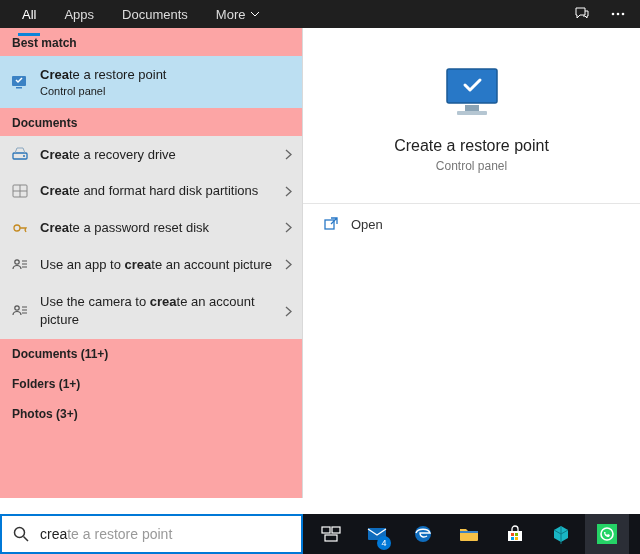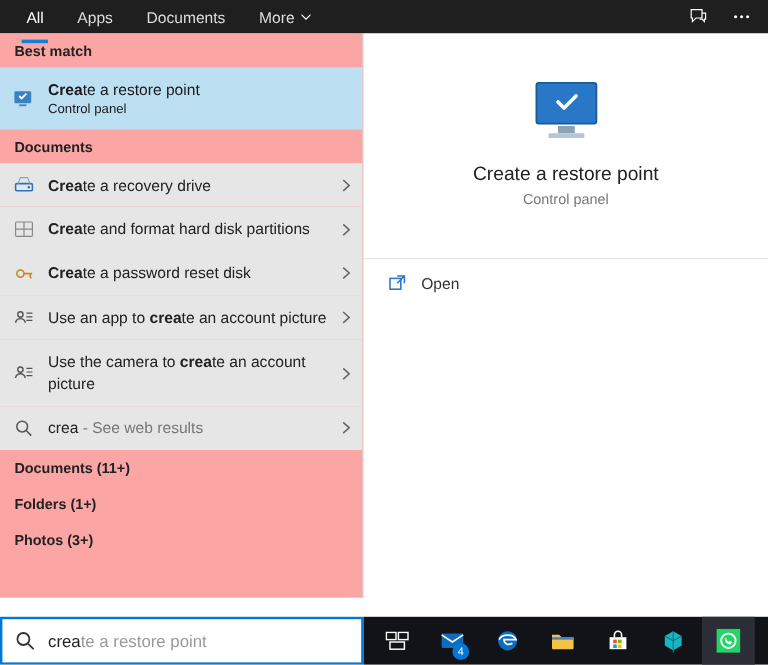--- a/index.html
+++ b/index.html
@@ -31,21 +31,21 @@
   .item b { font-weight: 700; }
 
   .item.selected { background: #bcdff2; }
   .item.selected .txt, .item.selected .sub { color: #1a1a1a; }
   .catline { font-size: 12px; font-weight: 700; color: #222; padding: 8px 12px; }
 
   
   .preview-pad { padding-top: 35px; display: flex; flex-direction: column; align-items: center; width: 100%; }
   .preview-title { font-size: 16px; color: #222; margin-top: 14px; }
   .preview-sub { font-size: 12px; color: #777; margin-top: 4px; }
-  .right-actions { width: 100%; margin-top: 42px; border-top: 1px solid #e5e5e5; }
+  .right-actions { width: 100%; margin-top: 30px; border-top: 1px solid #e5e5e5; }
   .right-action { display: flex; align-items: center; gap: 12px; padding: 12px 20px; font-size: 13px; color: #333; cursor: pointer; }
 
   
   .searchbar { position: absolute; left: 0; bottom: 0; width: 303px; height: 40px; background: #fff; border: 2px solid #0078d7; display: flex; align-items: center; padding: 0 10px; gap: 10px; }
   .search-typed { color: #222; }
   .search-ghost { color: #999; }
   .search-text { font-size: 14px; flex: 1; white-space: nowrap; overflow: hidden; }
 
   
   .taskbar { position: absolute; left: 303px; right: 0; bottom: 0; height: 40px; background: #111318; display: flex; align-items: center; padding: 0 6px; gap: 2px; }
@@ -190,34 +190,20 @@
       </span>
       <div class="txt"><span>Use the camera to </span><b>crea</b><span>te an account picture</span></div>
       <span class="chev">
             <svg width="7" height="11" viewBox="0 0 7 11">
               <path d="M1 1l5 4.5L1 10" fill="none" stroke="#666" stroke-width="1.3"></path>
             </svg>
           </span>
     </div>
 
 
-    <div class="item">
-      <span class="icn">
-        <svg width="16" height="16" viewBox="0 0 16 16">
-              <circle cx="6.5" cy="6.5" r="4.5" fill="none" stroke="#555" stroke-width="1.3"></circle>
-              <line x1="10" y1="10" x2="14" y2="14" stroke="#555" stroke-width="1.3"></line>
-            </svg>
-      </span>
-      <div class="txt"><span>crea</span><span style="color:#777"> - See web results</span></div>
-      <span class="chev">
-            <svg width="7" height="11" viewBox="0 0 7 11">
-              <path d="M1 1l5 4.5L1 10" fill="none" stroke="#666" stroke-width="1.3"></path>
-            </svg>
-          </span>
-    </div>
 
     <div class="catline">Documents (11+)</div>
     <div class="catline">Folders (1+)</div>
     <div class="catline">Photos (3+)</div>
   </div>
 
   <div class="right">
     <div class="preview-pad">
       <span>
         <svg width="70" height="60" viewBox="0 0 70 60">

